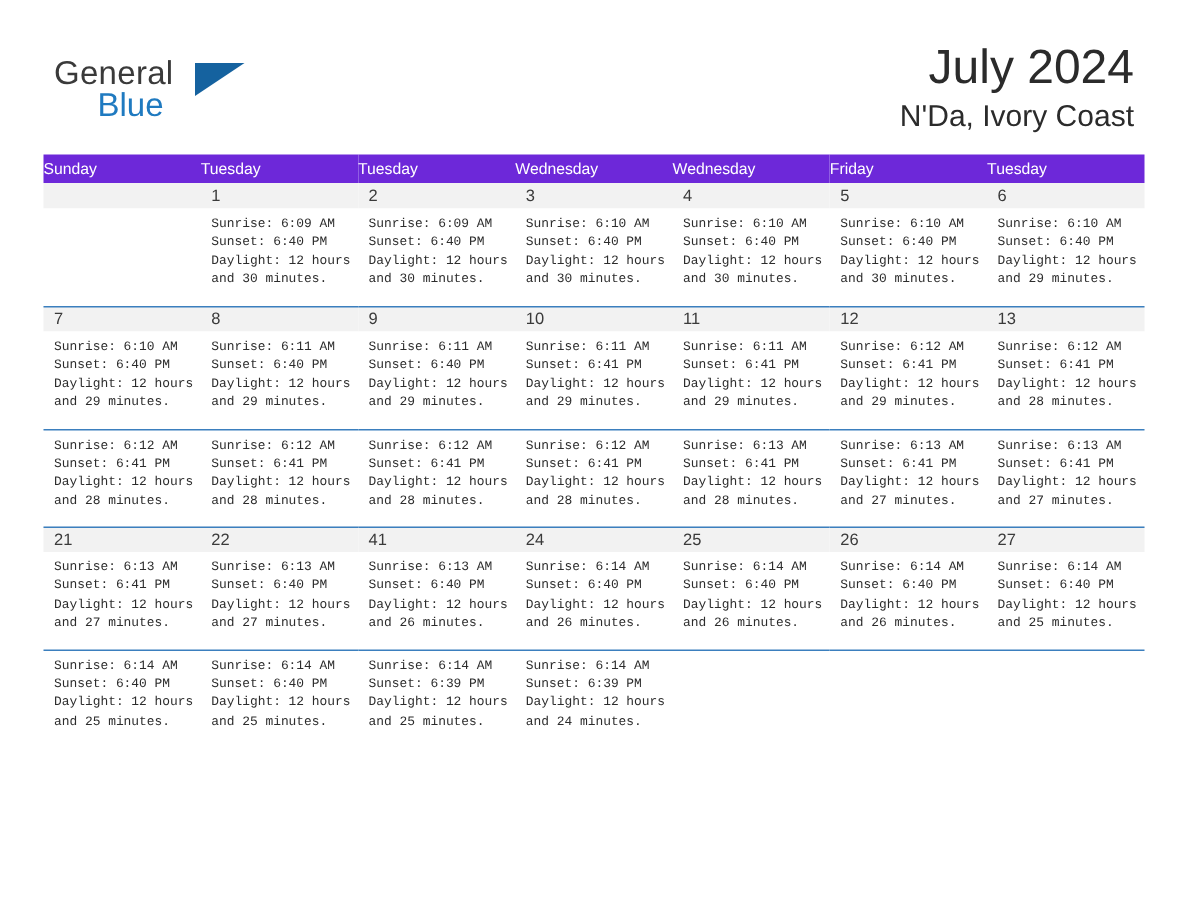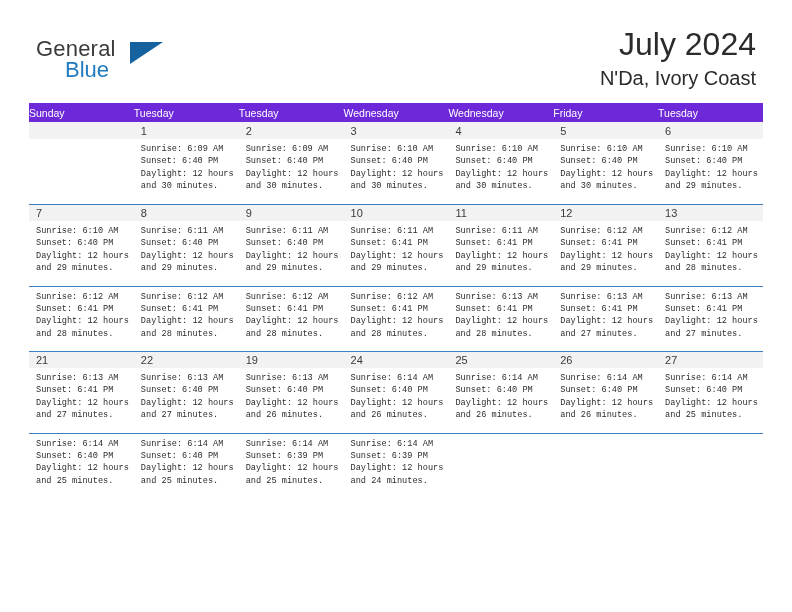--- a/index.html
+++ b/index.html
@@ -313,21 +313,21 @@
             <div>Daylight: 12 hours</div>
             <div>and 27 minutes.</div>
           </td>
         </tr>
         <tr class="wk-sep">
           <td colspan="7"></td>
         </tr>
         <tr>
           <td class="daynum">21</td>
           <td class="daynum">22</td>
-          <td class="daynum">19</td>
+          <td class="daynum">41</td>
           <td class="daynum">24</td>
           <td class="daynum">25</td>
           <td class="daynum">26</td>
           <td class="daynum">27</td>
         </tr>
         <tr>
           <td class="info">
             <div>Sunrise: 6:13 AM</div>
             <div>Sunset: 6:41 PM</div>
             <div>Daylight: 12 hours</div>

